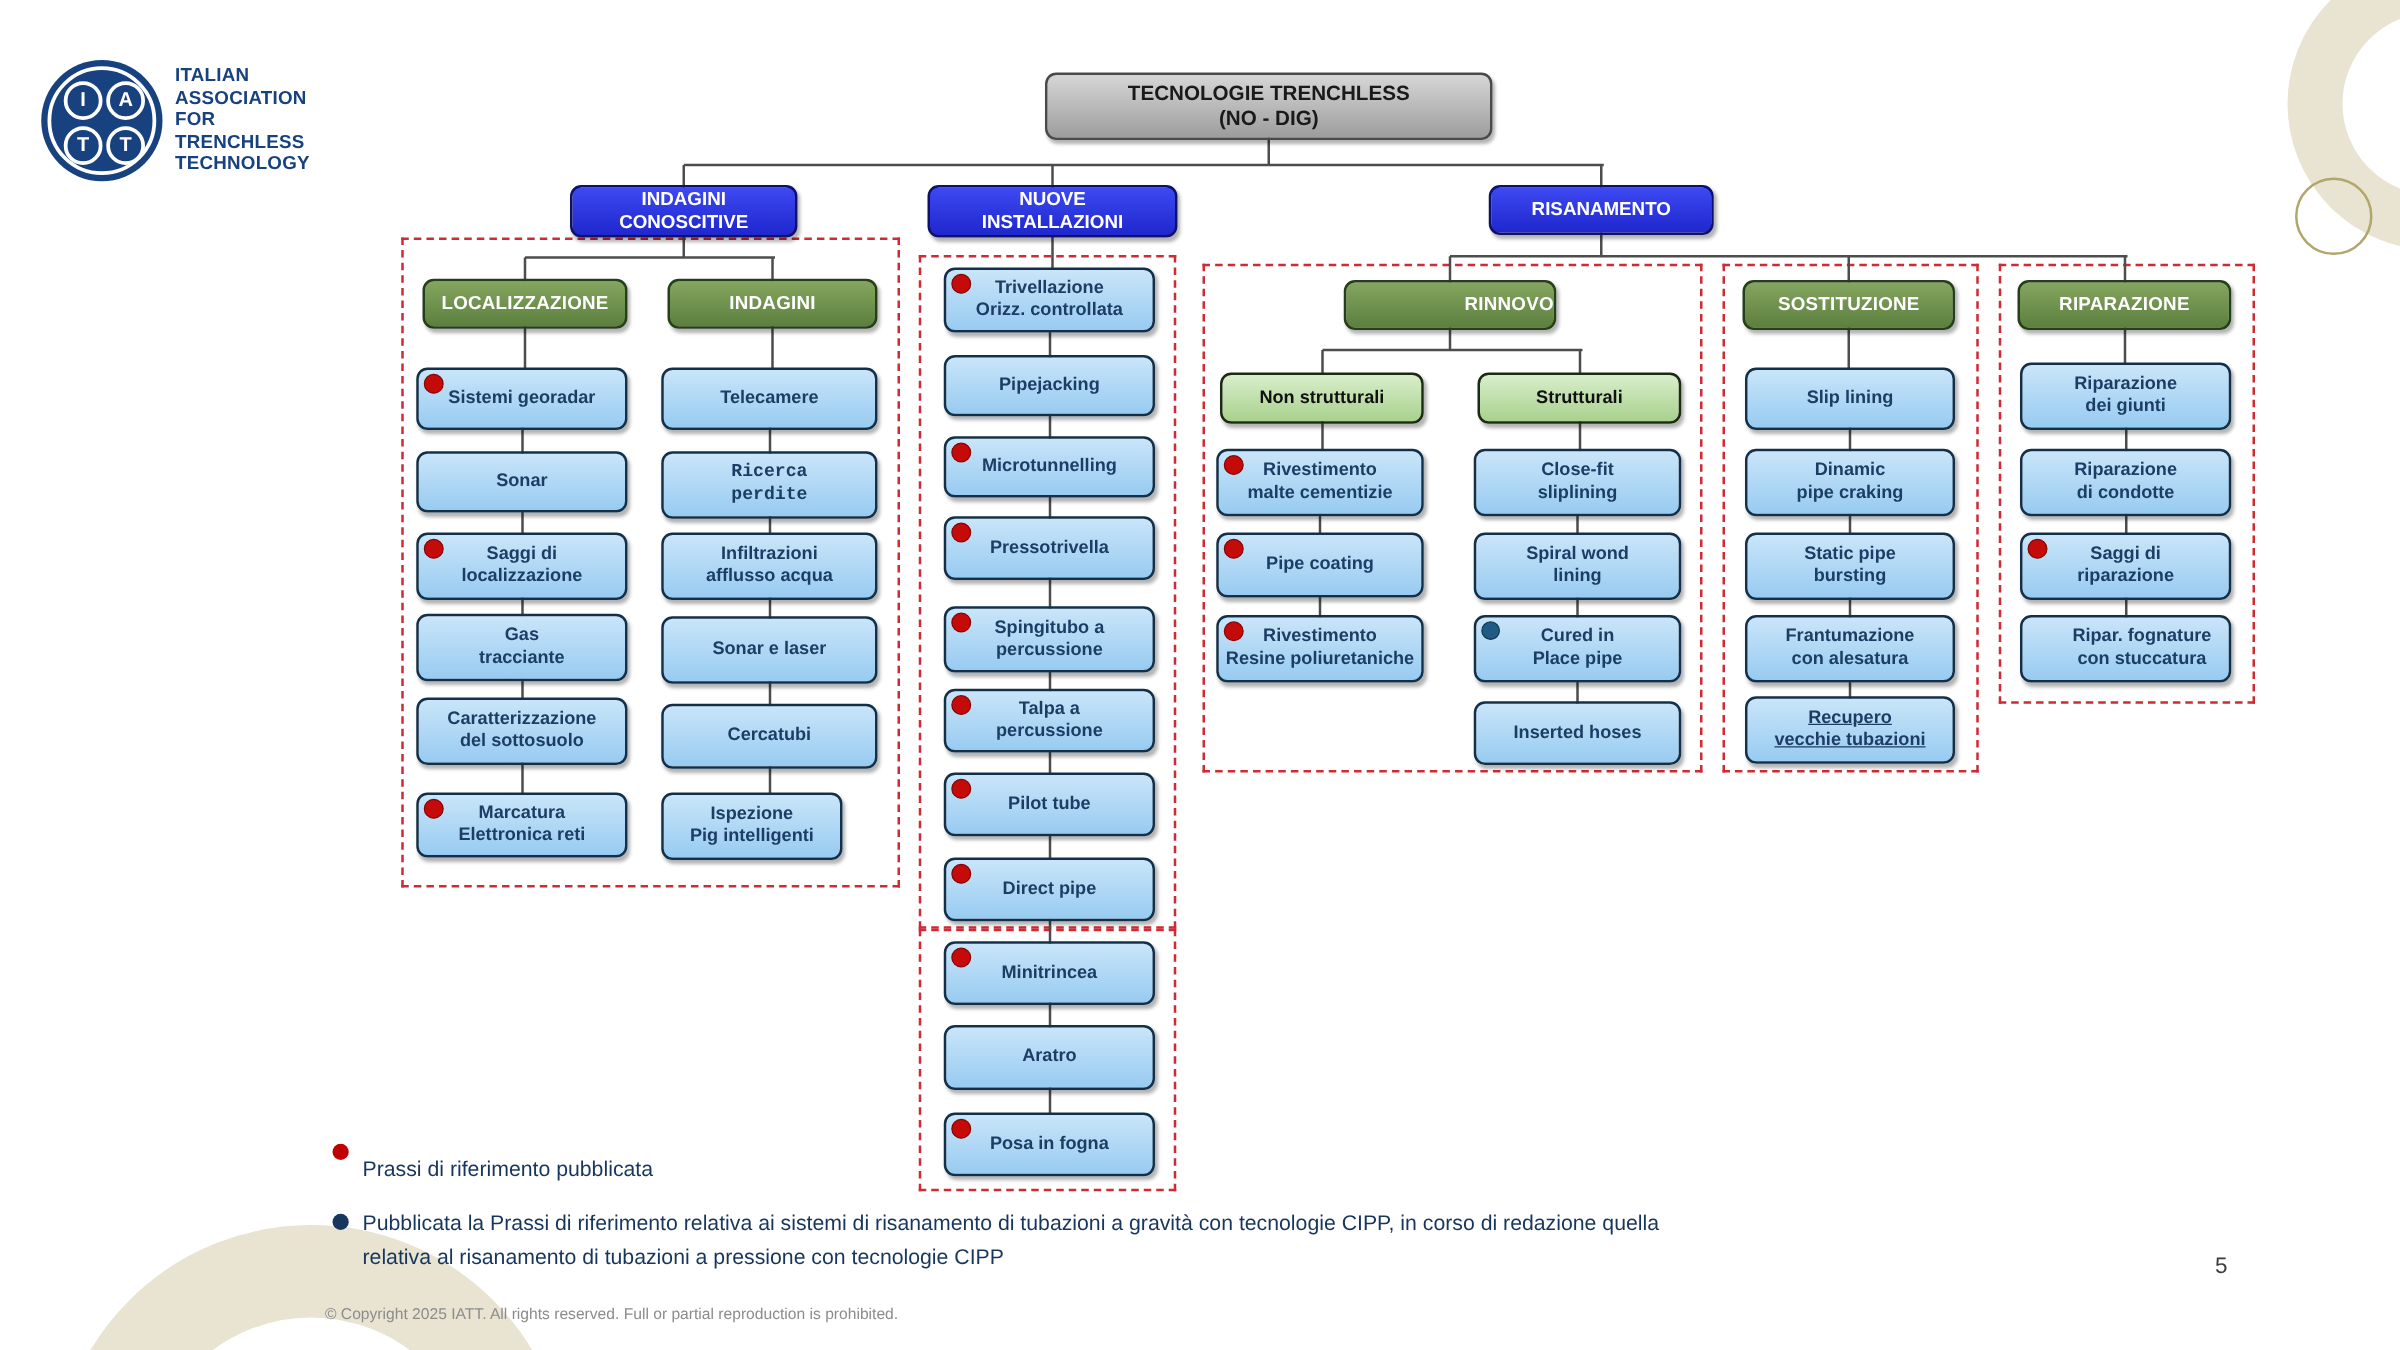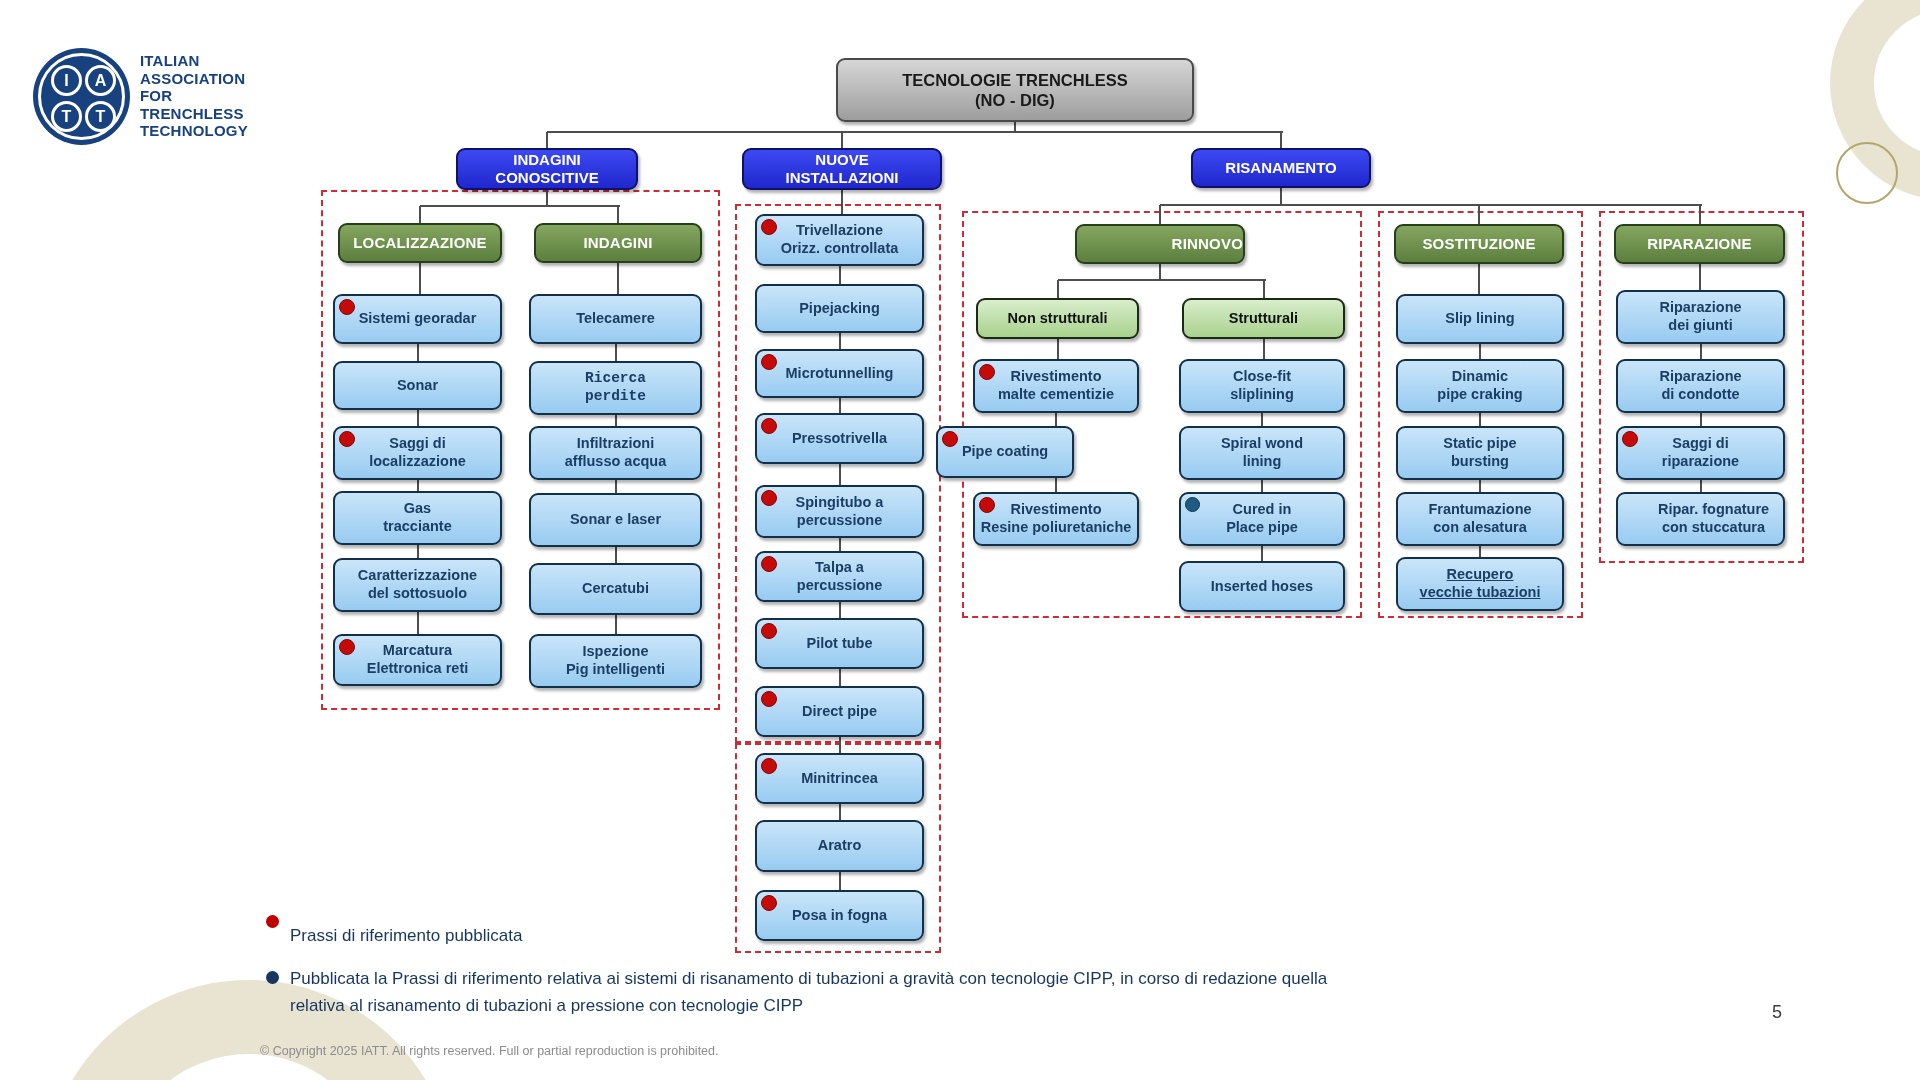--- a/index.html
+++ b/index.html
@@ -138,21 +138,21 @@
       <div class="cline" style="left: 617px; top: 206px; width: 2px; height: 19px;"></div>
       <div class="cline" style="left: 1280px; top: 186px; width: 2px; height: 19px;"></div>
       <div class="cline" style="left: 1160px; top: 204px; width: 541.5px; height: 2px;"></div>
       <div class="cline" style="left: 1159px; top: 205px; width: 2px; height: 21px;"></div>
       <div class="cline" style="left: 1478px; top: 205px; width: 2px; height: 21px;"></div>
       <div class="cline" style="left: 1698.5px; top: 205px; width: 2px; height: 21px;"></div>
       <div class="cline" style="left: 1159px; top: 262px; width: 2px; height: 18px;"></div>
       <div class="cline" style="left: 1057.5px; top: 279px; width: 208px; height: 2px;"></div>
       <div class="cline" style="left: 1056.5px; top: 280px; width: 2px; height: 20px;"></div>
       <div class="cline" style="left: 1262.5px; top: 280px; width: 2px; height: 20px;"></div>
-      <div class="node root-box" style="left: 836px; top: 58px; width: 358px; height: 64px;">
+      <div class="node root-box" style="left: 836px; top: 58px; width: 358px; height: 54px;">
         <div class="lbl">
           <span>TECNOLOGIE TRENCHLESS</span>
           <span>(NO - DIG)</span>
         </div>
       </div>
       <div class="node branch" style="left: 456px; top: 148px; width: 182px; height: 42px;">
         <div class="lbl">
           <span>INDAGINI</span>
           <span>CONOSCITIVE</span>
         </div>
@@ -260,21 +260,21 @@
       <div class="node item" style="left: 529px; top: 493px; width: 173px; height: 54px;">
         <div class="lbl">
           <span>Sonar e laser</span>
         </div>
       </div>
       <div class="node item" style="left: 529px; top: 563px; width: 173px; height: 52px;">
         <div class="lbl">
           <span>Cercatubi</span>
         </div>
       </div>
-      <div class="node item" style="left: 529px; top: 634px; width: 173px; height: 54px;">
+      <div class="node item" style="left: 529px; top: 634px; width: 145px; height: 54px;">
         <div class="lbl">
           <span>Ispezione</span>
           <span>Pig intelligenti</span>
         </div>
       </div>
       <div class="node item" style="left: 755px; top: 214px; width: 169px; height: 52px;">
         <span class="dot red"></span>
         <div class="lbl">
           <span>Trivellazione</span>
           <span>Orizz. controllata</span>
@@ -340,21 +340,21 @@
           <span>Posa in fogna</span>
         </div>
       </div>
       <div class="node item" style="left: 973px; top: 359px; width: 166px; height: 54px;">
         <span class="dot red"></span>
         <div class="lbl">
           <span>Rivestimento</span>
           <span>malte cementizie</span>
         </div>
       </div>
-      <div class="node item" style="left: 936px; top: 426px; width: 138px; height: 52px; justify-content: center;">
+      <div class="node item" style="left: 973px; top: 426px; width: 166px; height: 52px; justify-content: center;">
         <span class="dot red"></span>
         <div class="lbl">
           <span>Pipe coating</span>
         </div>
       </div>
       <div class="node item" style="left: 973px; top: 492px; width: 166px; height: 54px;">
         <span class="dot red"></span>
         <div class="lbl">
           <span>Rivestimento</span>
           <span>Resine poliuretaniche</span>

